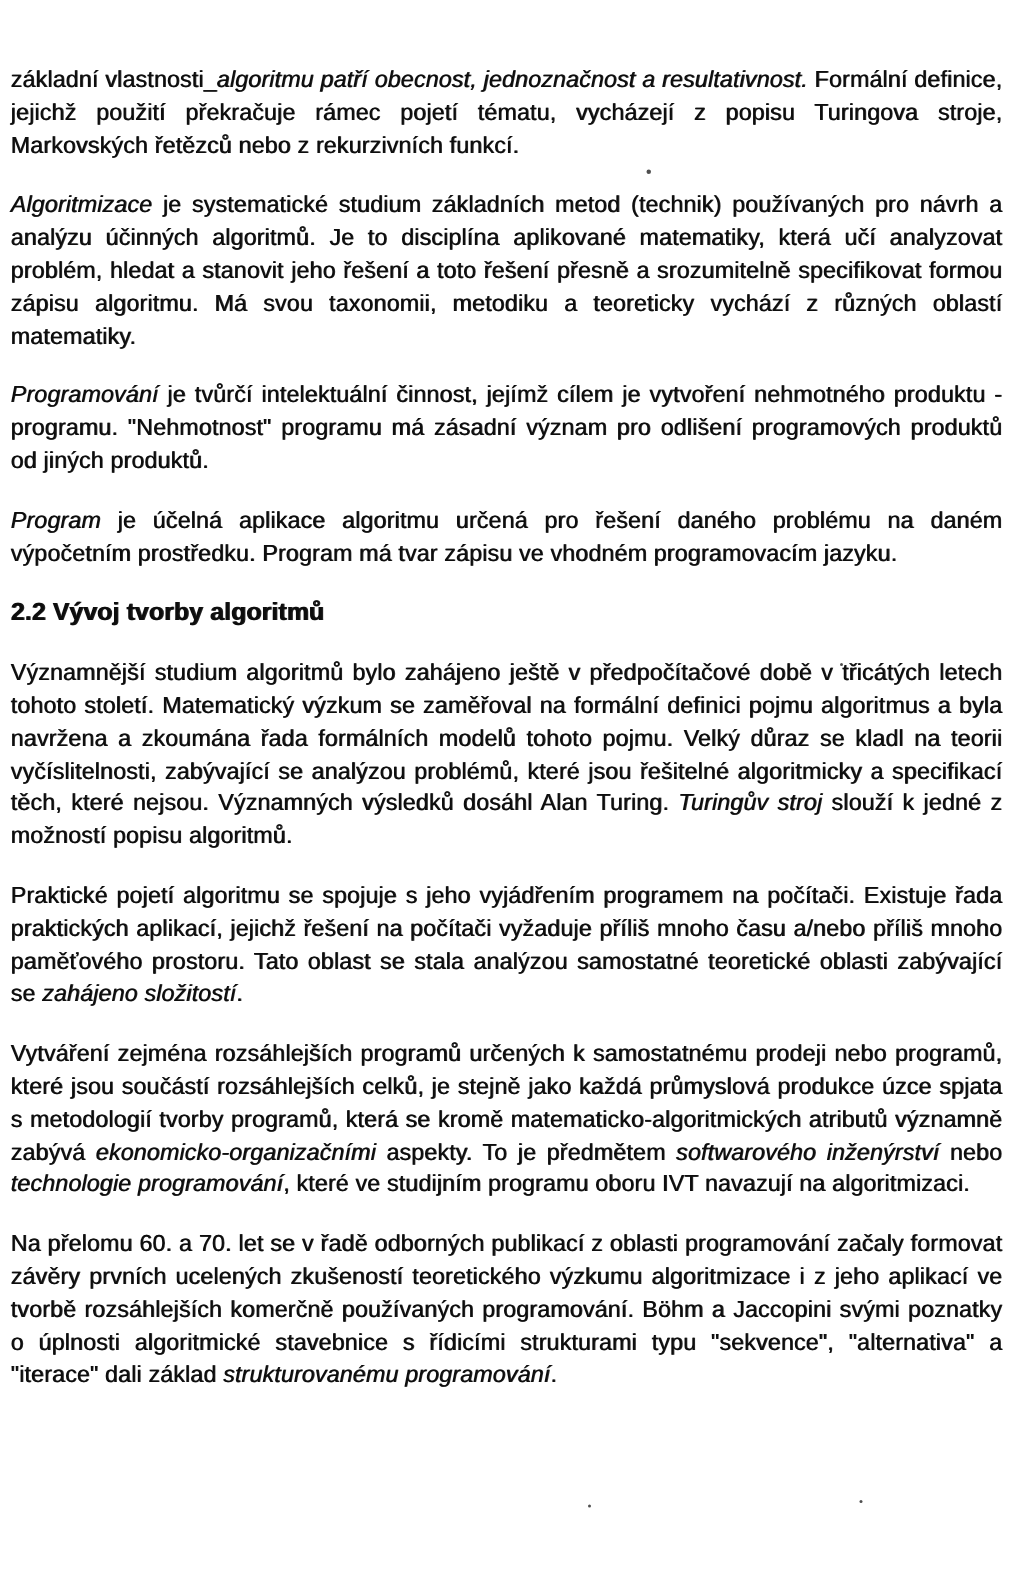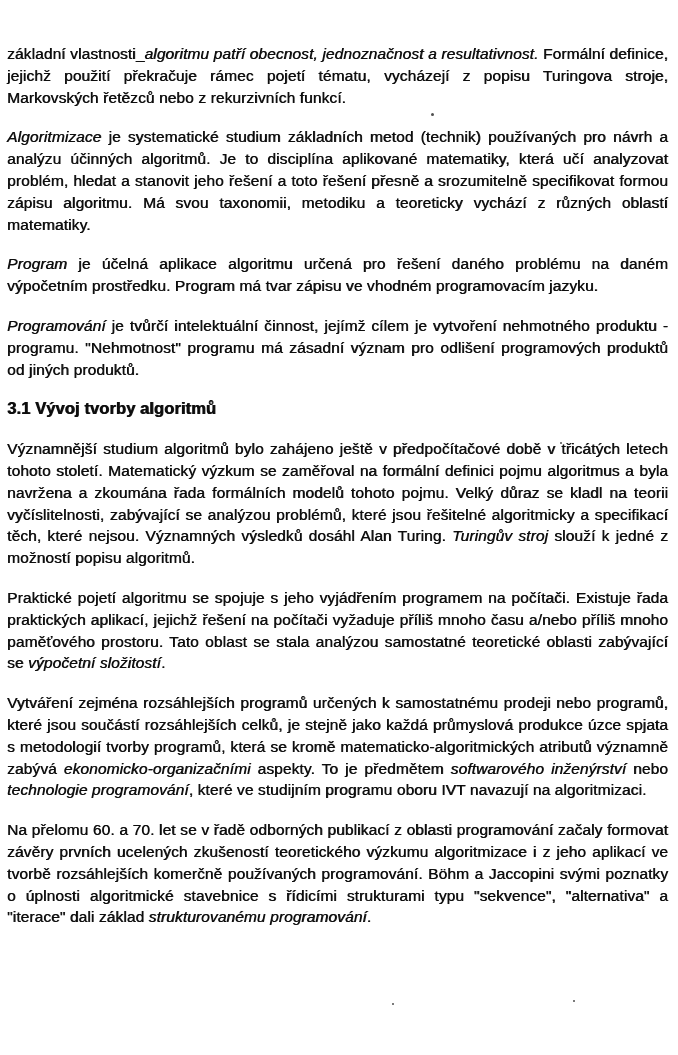--- a/index.html
+++ b/index.html
@@ -52,29 +52,29 @@
 </style>
 </head>
 <body>
 
 <div class="scan-page">
 
   <p class="para"><span>základní vlastnosti_</span><span class="it">algoritmu patří obecnost, jednoznačnost a resultativnost.</span><span> Formální definice, jejichž použití překračuje rámec pojetí tématu, vycházejí z popisu Turingova stroje, Markovských řetězců nebo z rekurzivních funkcí.</span></p>
 
   <p class="para"><span class="it">Algoritmizace</span><span> je systematické studium základních metod (technik) používaných pro návrh a analýzu účinných algoritmů. Je to disciplína aplikované matematiky, která učí analyzovat problém, hledat a stanovit jeho řešení a toto řešení přesně a srozumitelně specifikovat formou zápisu algoritmu. Má svou taxonomii, metodiku a teoreticky vychází z různých oblastí matematiky.</span></p>
 
+  <p class="para"><span class="it">Programování</span><span> je tvůrčí intelektuální činnost, jejímž cílem je vytvoření nehmotného produktu - programu. "Nehmotnost" programu má zásadní význam pro odlišení programových produktů od jiných produktů.</span></p>
+
   <p class="para"><span class="it">Program</span><span> je účelná aplikace algoritmu určená pro řešení daného problému na daném výpočetním prostředku. Program má tvar zápisu ve vhodném programovacím jazyku.</span></p>
 
-  <p class="para"><span class="it">Programování</span><span> je tvůrčí intelektuální činnost, jejímž cílem je vytvoření nehmotného produktu - programu. "Nehmotnost" programu má zásadní význam pro odlišení programových produktů od jiných produktů.</span></p>
-
-  <h2 class="heading">3.1 Vývoj tvorby algoritmů</h2>
+  <h2 class="heading">2.2 Vývoj tvorby algoritmů</h2>
 
   <p class="para"><span>Významnější studium algoritmů bylo zahájeno ještě v předpočítačové době v třicátých letech tohoto století. Matematický výzkum se zaměřoval na formální definici pojmu algoritmus a byla navržena a zkoumána řada formálních modelů tohoto pojmu. Velký důraz se kladl na teorii vyčíslitelnosti, zabývající se analýzou problémů, které jsou řešitelné algoritmicky a specifikací těch, které nejsou. Významných výsledků dosáhl Alan Turing. </span><span class="it">Turingův stroj</span><span> slouží k jedné z možností popisu algoritmů.</span></p>
 
-  <p class="para"><span>Praktické pojetí algoritmu se spojuje s jeho vyjádřením programem na počítači. Existuje řada praktických aplikací, jejichž řešení na počítači vyžaduje příliš mnoho času a/nebo příliš mnoho paměťového prostoru. Tato oblast se stala analýzou samostatné teoretické oblasti zabývající se </span><span class="it">výpočetní složitostí</span><span>.</span></p>
+  <p class="para"><span>Praktické pojetí algoritmu se spojuje s jeho vyjádřením programem na počítači. Existuje řada praktických aplikací, jejichž řešení na počítači vyžaduje příliš mnoho času a/nebo příliš mnoho paměťového prostoru. Tato oblast se stala analýzou samostatné teoretické oblasti zabývající se </span><span class="it">zahájeno složitostí</span><span>.</span></p>
 
   <p class="para"><span>Vytváření zejména rozsáhlejších programů určených k samostatnému prodeji nebo programů, které jsou součástí rozsáhlejších celků, je stejně jako každá průmyslová produkce úzce spjata s metodologií tvorby programů, která se kromě matematicko-algoritmických atributů významně zabývá </span><span class="it">ekonomicko-organizačními</span><span> aspekty. To je předmětem </span><span class="it">softwarového inženýrství</span><span> nebo </span><span class="it">technologie programování</span><span>, které ve studijním programu oboru IVT navazují na algoritmizaci.</span></p>
 
 
   <p class="para"><span>Na přelomu 60. a 70. let se v řadě odborných publikací z oblasti programování začaly formovat závěry prvních ucelených zkušeností teoretického výzkumu algoritmizace i z jeho aplikací ve tvorbě rozsáhlejších komerčně používaných programování. Böhm a Jaccopini svými poznatky o úplnosti algoritmické stavebnice s řídicími strukturami typu "sekvence", "alternativa" a "iterace" dali základ </span><span class="it">strukturovanému programování</span><span>.</span></p>
 
 
   <span class="artifact a1"></span>
   <span class="artifact a2"></span>
   <span class="artifact a3"></span>

